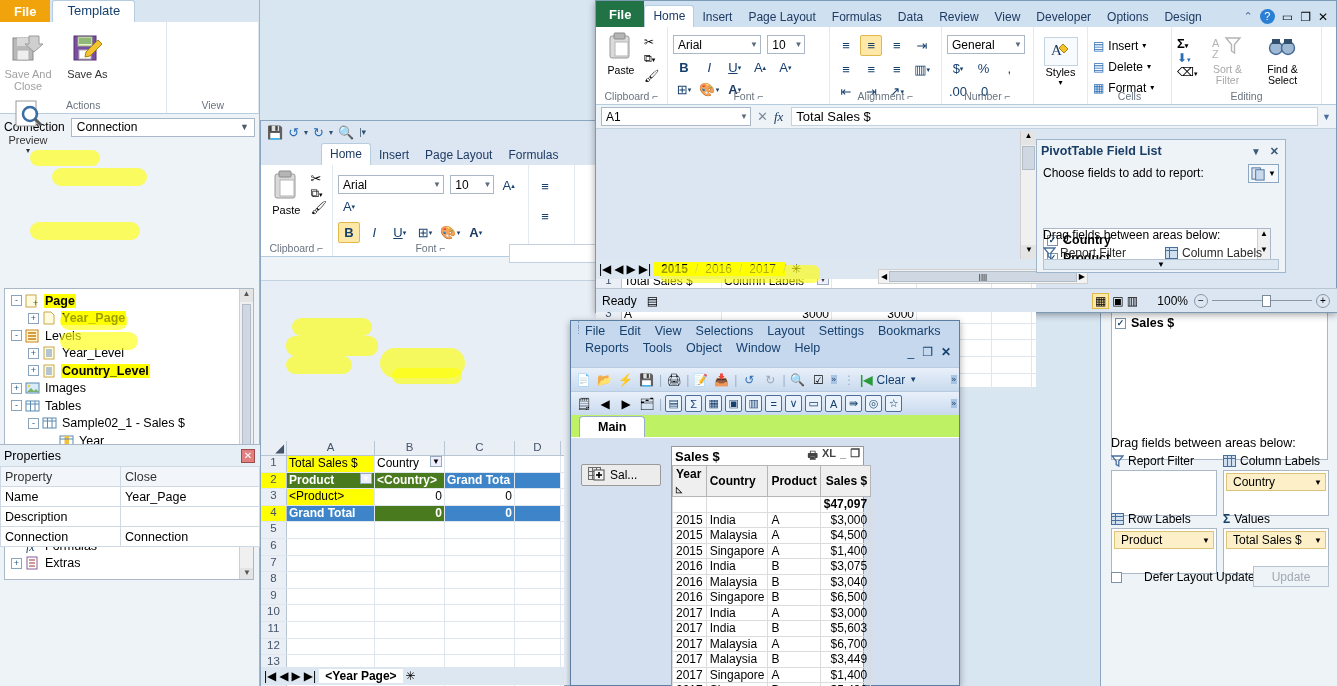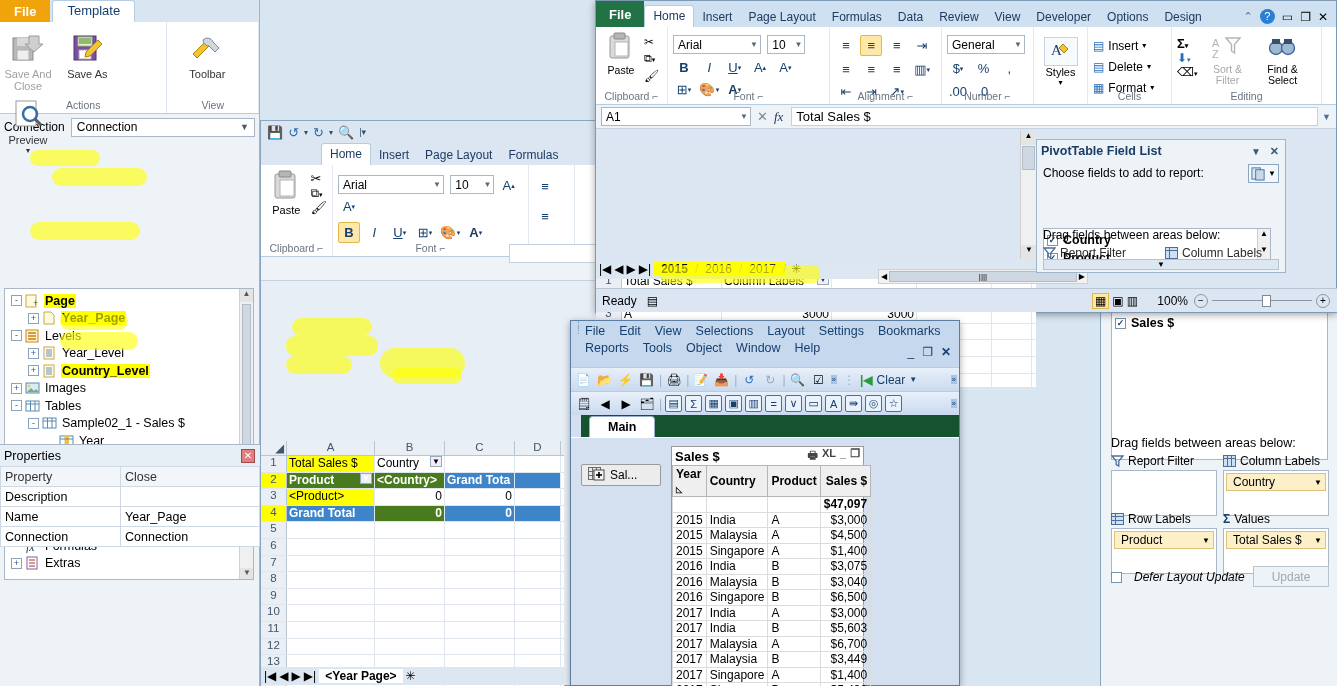--- a/index.html
+++ b/index.html
@@ -197,29 +197,20 @@
               <line x1="24" y1="21" x2="30" y2="27" stroke="#5a5a5a" stroke-width="3"></line>
             </svg>
         </div>
         <div>Preview</div>
         <div style="font-size:8px">▾</div>
       </div>
       <div class="des-glabel">Actions</div>
     </div>
 
     <div class="des-group" style="width:92px">
-      <div class="des-btn" style="width:80px">
-        <div class="des-ico">
-          <svg width="36" height="32" viewBox="0 0 36 32">
-              <path d="M4 22 l12-12 4 4 -12 12z" fill="#f4c430" stroke="#a8860a"></path>
-              <path d="M14 8 a6 6 0 0 1 10 2 l6 6 -4 4 -6-6 a6 6 0 0 1 -6-6z" fill="#cfd6dd" stroke="#7a8a99"></path>
-            </svg>
-        </div>
-        <div>Toolbar</div>
-      </div>
       <div class="des-glabel">View</div>
     </div>
   </div>
 
   <div id="conn-bar">
     <span class="lbl">Connection</span>
     <span class="combo" style="width:185px">
       <span>Connection</span>
       <span class="car">▼</span>
     </span>
@@ -392,26 +383,26 @@
     </div>
     <table id="props-tbl">
       <thead>
           <tr>
         <th style="width:120px">Property</th>
         <th>Close</th>
       </tr>
         </thead>
       <tbody id="props-rows">
           <tr>
+            <td>Name</td>
+            <td>Year_Page</td>
+          </tr>
+          <tr>
             <td>Description</td>
             <td></td>
-          </tr>
-          <tr>
-            <td>Name</td>
-            <td>Year_Page</td>
           </tr>
           <tr>
             <td>Connection</td>
             <td>Connection</td>
           </tr>
         </tbody>
     </table>
   </div>
 </div>
 
@@ -711,21 +702,21 @@
         <span>Values</span>
       </div>
       <div class="area-box" style="height:46px; margin-top:2px;">
         <div class="area-chip">
           <span>Total Sales $</span>
           <span class="car">▼</span>
         </div>
       </div>
     </div>
 
-    <div class="abs" style="left:10px; top:352px; display:flex; align-items:center; gap:7px; font-size:12px;font-style:italic;">
+    <div class="abs" style="left:10px; top:352px; display:flex; align-items:center; gap:17px; font-size:12px;">
       <span class="cbx"></span>
       <span>Defer Layout Update</span>
     </div>
     <div class="abs" style="left:152px; top:348px; width:76px; height:21px; border:1px solid #b6c4d2; background:#eef3f8; color:#a0a8b0; font-size:12px; display:flex; align-items:center; justify-content:center;">Update</div>
   </div>
 </div>
 
 <div class="abs" id="win-xl1">
   <div id="xl1-tabrow">
     <div id="xl1-file">File</div>
@@ -1154,21 +1145,21 @@
     <span class="bi-ic2">=</span>
     <span class="bi-ic2">∨</span>
     <span class="bi-ic2">▭</span>
     <span class="bi-ic2">A</span>
     <span class="bi-ic2">⇛</span>
     <span class="bi-ic2">◎</span>
     <span class="bi-ic2">☆</span>
     <span class="abs" style="right:2px; font-size:8px; color:#16406e; background:#a9c4e2; padding:0 1px;">»</span>
   </div>
 
-  <div style="height:22px; background:#14532d; padding-left:8px; display:flex; align-items:flex-end;margin-left:10px;">
+  <div style="height:22px; background:#bef264; padding-left:8px; display:flex; align-items:flex-end;">
     <div id="bi-main-tab">Main</div>
   </div>
 
   <div style="background:#d4e0ef; height:248px; position:relative; border-top:1px solid #fff;">
     <div class="abs bi-objbtn" style="left:10px; top:26px; width:80px;">
       <svg width="18" height="16" viewBox="0 0 18 16">
         <rect x="0.5" y="0.5" width="12" height="12" fill="#e8e8e8" stroke="#6a6a6a"></rect>
         <line x1="4.5" y1="0.5" x2="4.5" y2="12.5" stroke="#6a6a6a"></line>
           <line x1="8.5" y1="0.5" x2="8.5" y2="12.5" stroke="#6a6a6a"></line>
         <line x1="0.5" y1="4.5" x2="12.5" y2="4.5" stroke="#6a6a6a"></line>

